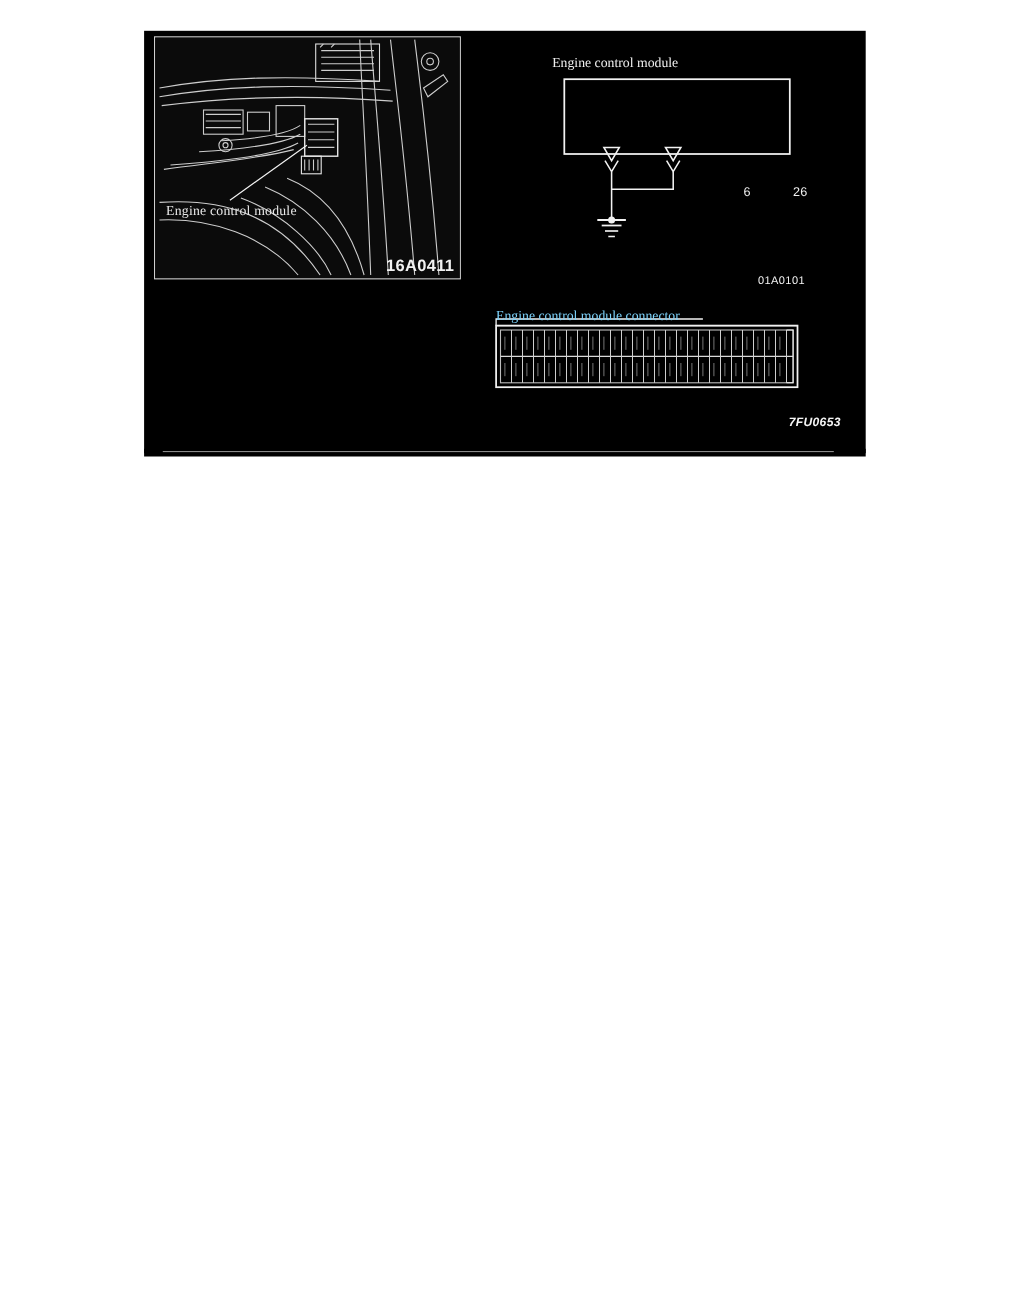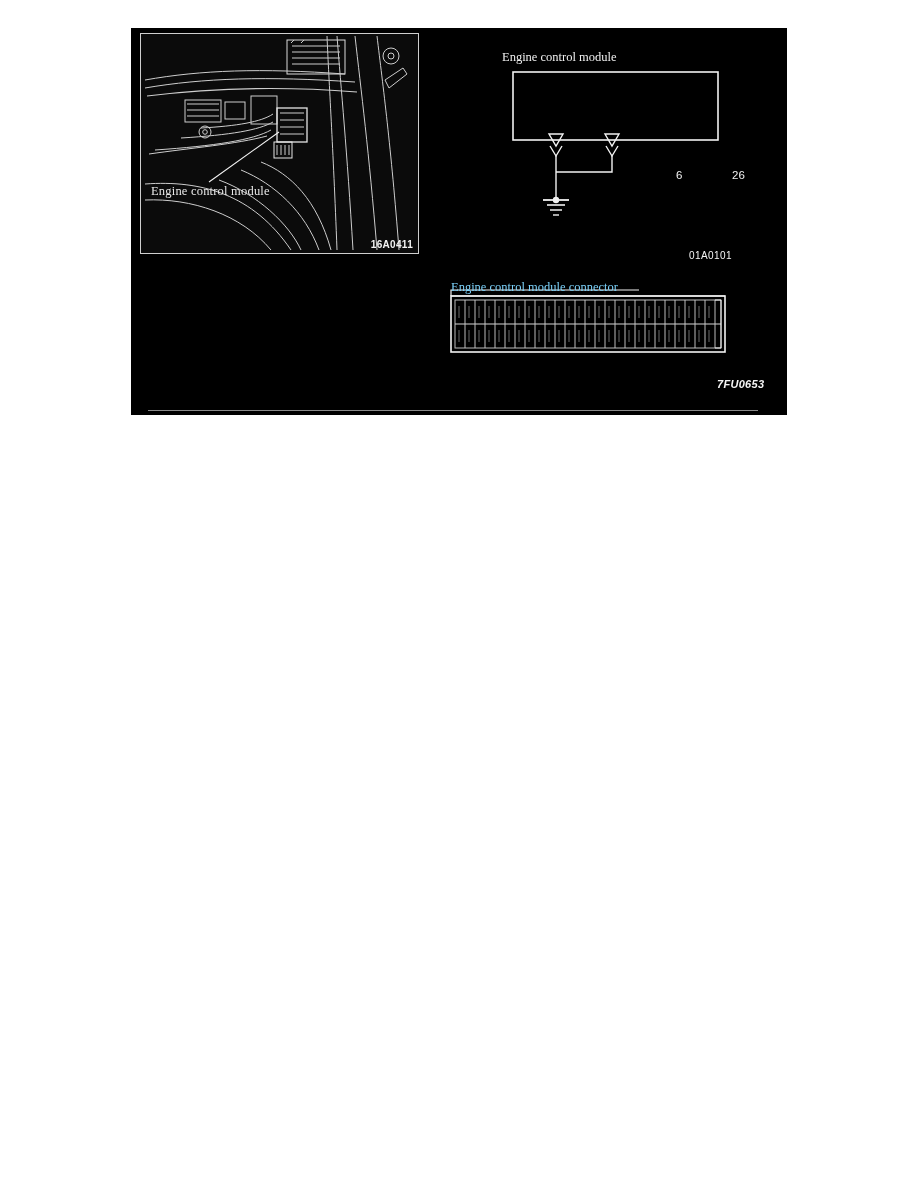--- a/index.html
+++ b/index.html
@@ -61,21 +61,21 @@
     font-size: 12.5px;
     font-family: "Liberation Serif", serif;
     letter-spacing: .2px;
     white-space: nowrap;
   }
   #photo-code {
     position: absolute;
     right: 5px;
     bottom: 3px;
     color: #f2f2f2;
-    font-size: 10px;
+    font-size: 15px;
     font-weight: bold;
     font-family: "Liberation Sans", sans-serif;
     letter-spacing: .3px;
     text-align: center;
   }
 
   
   #schematic-block {
     position: absolute;
     left: 370px;
@@ -101,21 +101,21 @@
     font-family: "Liberation Sans", sans-serif;
     letter-spacing: .4px;
   }
   .pin-num {
     position: absolute;
     color: #f0f0f0;
     font-size: 11.5px;
     font-family: "Liberation Sans", sans-serif;
   }
   #pin-13 { left: 175px; top: 119px; }
-  #pin-26 { left: 231px; top: 119px; }
+  #pin-26 { left: 220px; top: 119px; }
 
   
   #connector-block {
     position: absolute;
     left: 318px;
     top: 252px;
     width: 290px;
     height: 85px;
   }
   #connector-title {

